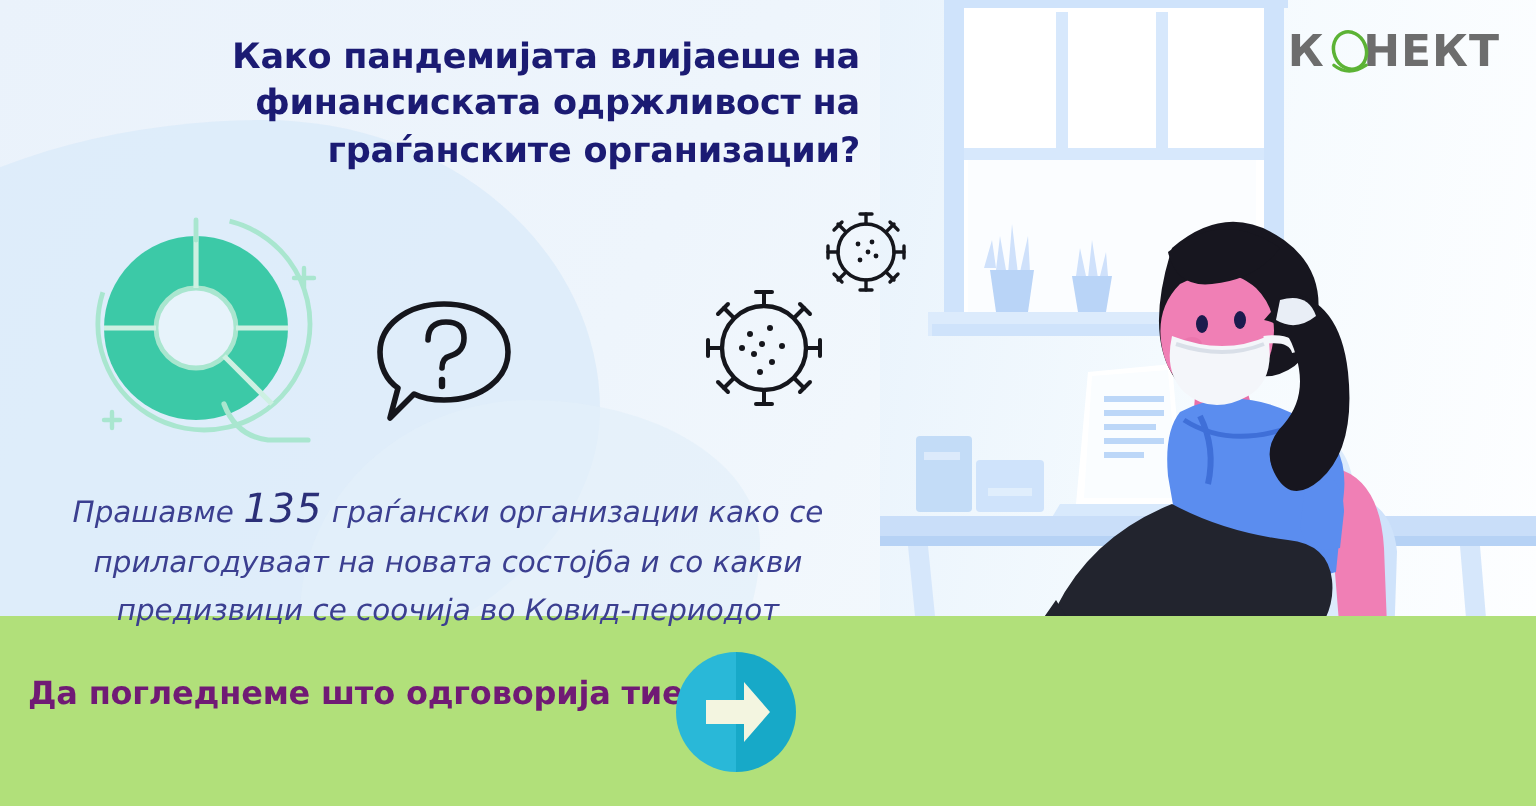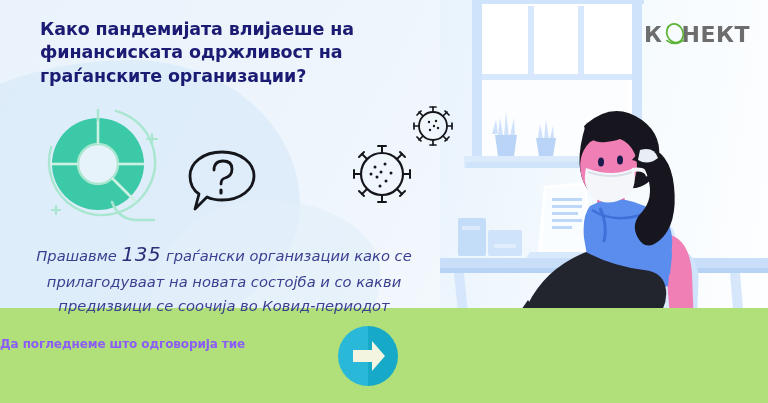--- a/index.html
+++ b/index.html
@@ -62,32 +62,32 @@
   
   .title {
     position: absolute;
     left: 40px;
     top: 18px;
     width: 390px;
     font-size: 17.5px;
     font-weight: bold;
     line-height: 1.33;
     color: #1b1b73;
-    text-align: left;
+    text-align: right;
     letter-spacing: -0.1px;
   }
 
   
   .logo {
     position: absolute;
     right: 18px;
     top: 16px;
     height: 30px;
     display: flex;
-    align-items: flex-end;
+    align-items: flex-start;
   }
   .logo-word {
     position: relative;
     font-size: 22px;
     font-weight: bold;
     color: #6d6d6d;
     letter-spacing: 0.5px;
     line-height: 1;
   }
   .logo-ring {
@@ -135,25 +135,25 @@
   }
   .body-text .bignum {
     font-size: 20px;
     color: #2b2f78;
     letter-spacing: 0.5px;
   }
 
   
   .cta-text {
     position: absolute;
-    left: 0;
+    left: 14px;
     top: 337px;
-    font-size: 12px;
+    font-size: 16px;
     font-weight: bold;
-    color: #8b5cf6;
+    color: #701a75;
     letter-spacing: -0.1px;
   }
   .cta-arrow {
     position: absolute;
     left: 337px;
     top: 325px;
     width: 62px;
     height: 62px;
   }
 

